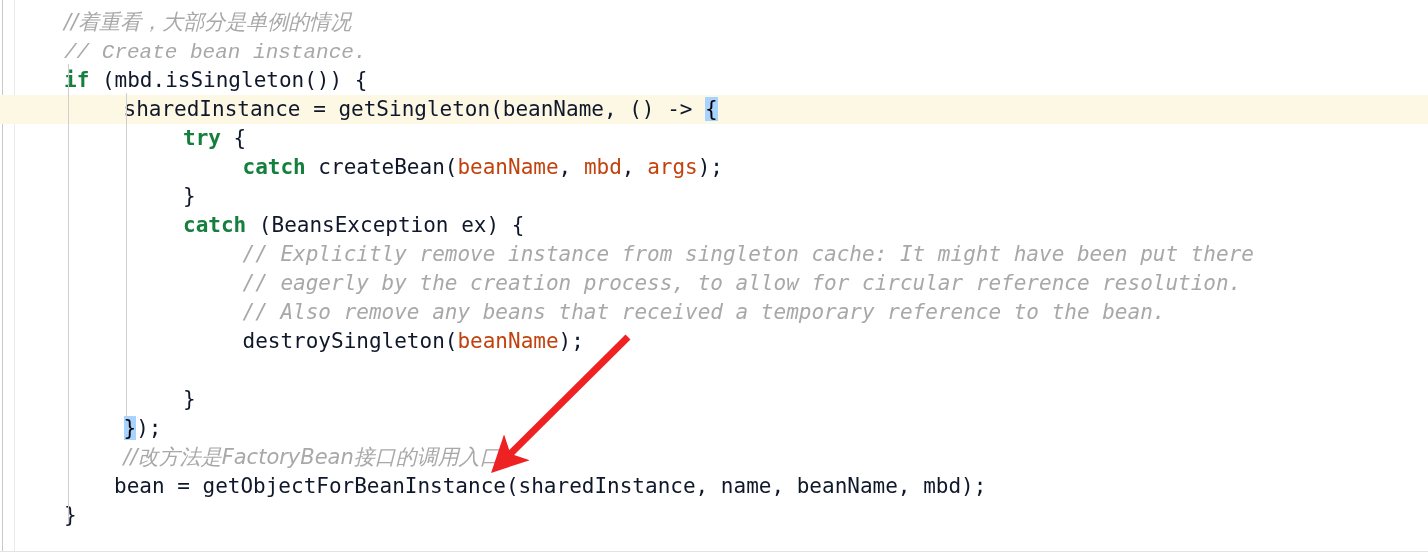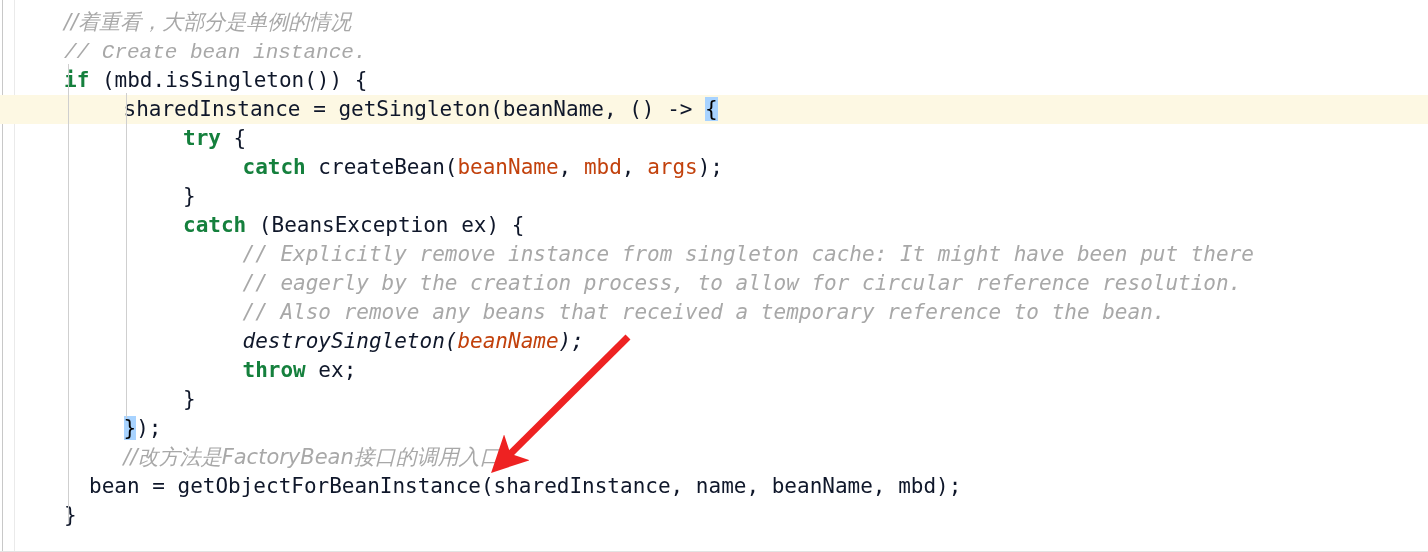--- a/index.html
+++ b/index.html
@@ -112,26 +112,25 @@
       <div class="line" style="top: 37px;"><span class="txt" style="padding-left: 64px; font-family: Liberation Mono, monospace;"><span class="cmt">// Create bean instance.</span></span></div>
       <div class="line" style="top: 66px;"><span class="txt" style="padding-left: 64px;"><span class="kw">if</span><span class="plain"> (mbd.isSingleton()) {</span></span></div>
       <div class="line current" style="top: 95px;"><span class="txt" style="padding-left: 123.5px;"><span class="plain">sharedInstance = getSingleton(beanName, () -&gt; </span><span class="brace-hl">{</span></span></div>
       <div class="line" style="top: 124px;"><span class="txt" style="padding-left: 183px;"><span class="kw">try</span><span class="plain"> {</span></span></div>
       <div class="line" style="top: 153px;"><span class="txt" style="padding-left: 242.5px;"><span class="kw">catch</span><span class="plain"> createBean(</span><span class="param">beanName</span><span class="plain">, </span><span class="param">mbd</span><span class="plain">, </span><span class="param">args</span><span class="plain">);</span></span></div>
       <div class="line" style="top: 182px;"><span class="txt" style="padding-left: 183px;"><span class="plain">}</span></span></div>
       <div class="line" style="top: 211px;"><span class="txt" style="padding-left: 183px;"><span class="kw">catch</span><span class="plain"> (BeansException ex) {</span></span></div>
       <div class="line" style="top: 240px;"><span class="txt" style="padding-left: 242.5px;"><span class="cmt">// Explicitly remove instance from singleton cache: It might have been put there</span></span></div>
       <div class="line" style="top: 269px;"><span class="txt" style="padding-left: 242.5px; text-align: center;"><span class="cmt">// eagerly by the creation process, to allow for circular reference resolution.</span></span></div>
       <div class="line" style="top: 298px;"><span class="txt" style="padding-left: 242.5px; text-align: right;"><span class="cmt">// Also remove any beans that received a temporary reference to the bean.</span></span></div>
-      <div class="line" style="top: 327px; font-style: italic;"><span class="txt" style="padding-left: 242.5px;"><span class="plain">destroySingleton(</span><span class="param">beanName</span><span class="plain">);</span></span></div>
-      <div class="line" style="top: 356px;"><span class="txt" style="padding-left: 242.5px;"><span class="kw">throw</span><span class="plain"> ex;</span></span></div>
+      <div class="line" style="top: 327px;"><span class="txt" style="padding-left: 242.5px;"><span class="plain">destroySingleton(</span><span class="param">beanName</span><span class="plain">);</span></span></div>
       <div class="line" style="top: 385px;"><span class="txt" style="padding-left: 183px;"><span class="plain">}</span></span></div>
       <div class="line" style="top: 414px;"><span class="txt" style="padding-left: 123.5px;"><span class="brace-hl">}</span><span class="plain">);</span></span></div>
       <div class="line" style="top: 443px;"><span class="txt" style="padding-left: 123.5px;"><span class="cmt-cn">//改方法是FactoryBean接口的调用入口</span></span></div>
-      <div class="line" style="top: 472px;"><span class="txt" style="padding-left: 89px;"><span class="plain">bean = getObjectForBeanInstance(sharedInstance, name, beanName, mbd);</span></span></div>
+      <div class="line" style="top: 472px;"><span class="txt" style="padding-left: 114px;"><span class="plain">bean = getObjectForBeanInstance(sharedInstance, name, beanName, mbd);</span></span></div>
       <div class="line" style="top: 501px;"><span class="txt" style="padding-left: 64px;"><span class="plain">}</span></span></div>
     </div>
 
   <div id="guides">
       <div class="indent-guide" style="left: 68px; top: 64px; height: 460px;"></div>
       <div class="indent-guide" style="left: 126px; top: 93px; height: 325px;"></div>
     </div>
 
   <svg id="arrow-overlay" viewBox="0 0 1428 552" width="1428" height="552">
     <defs>

